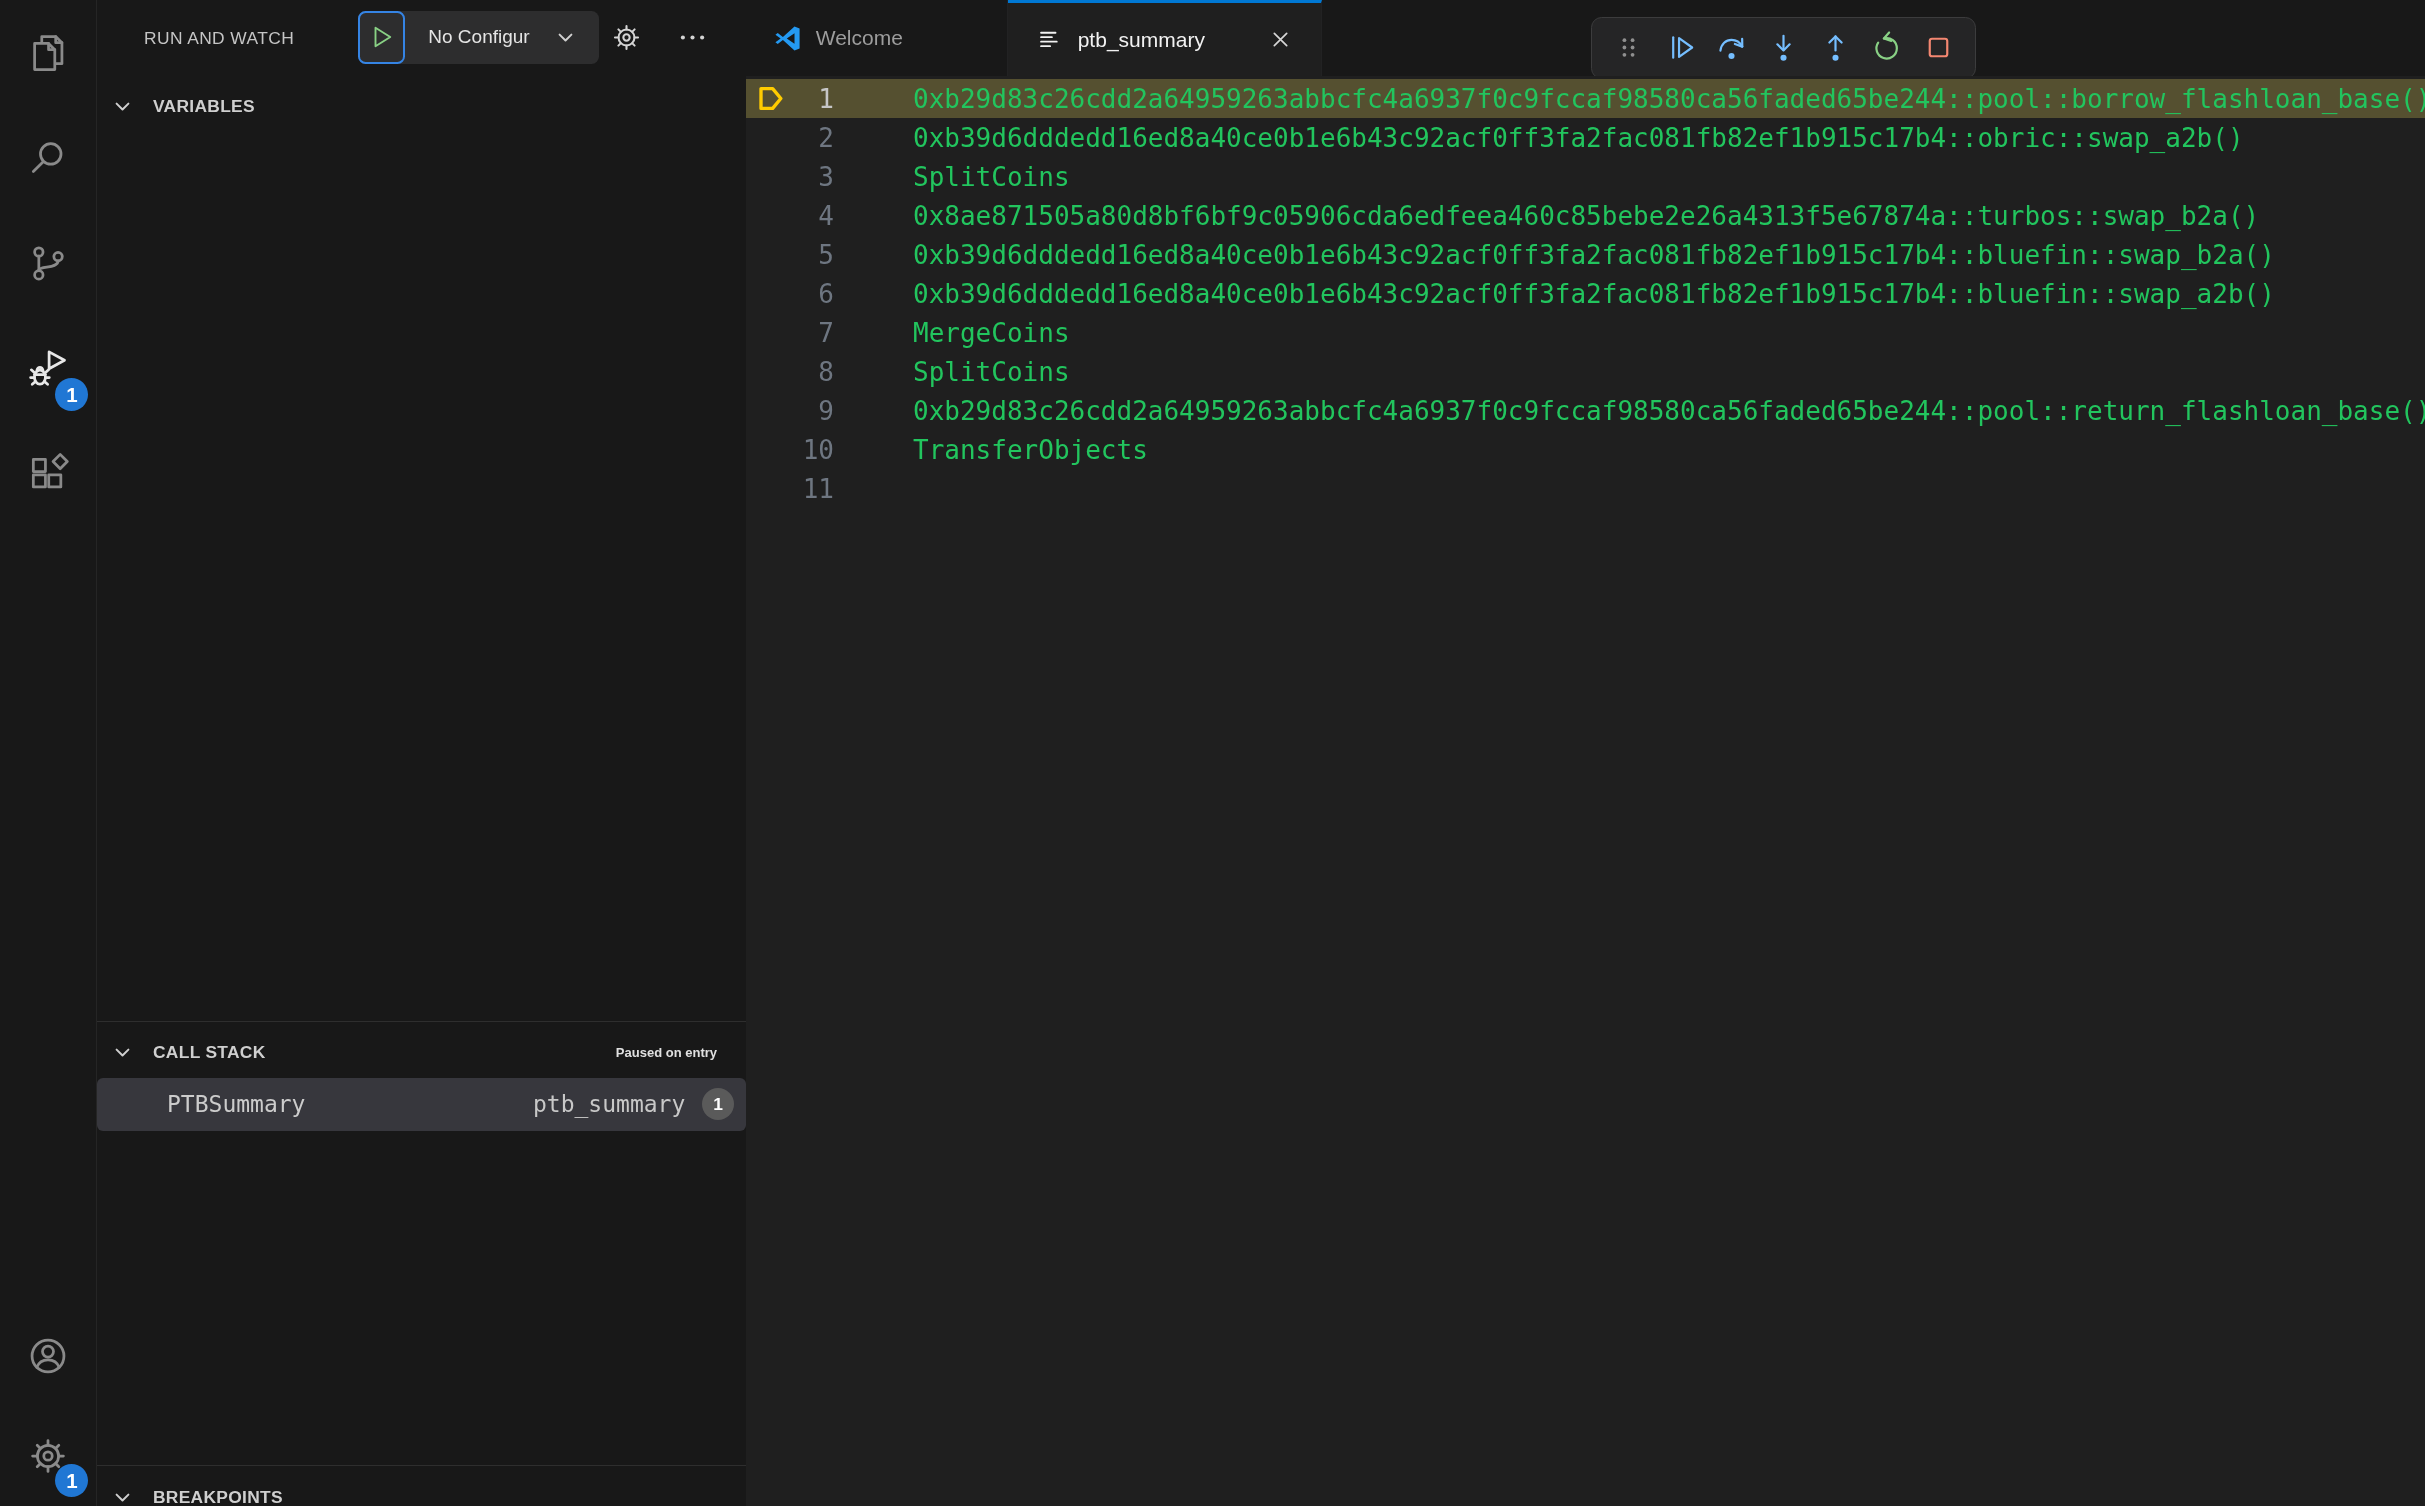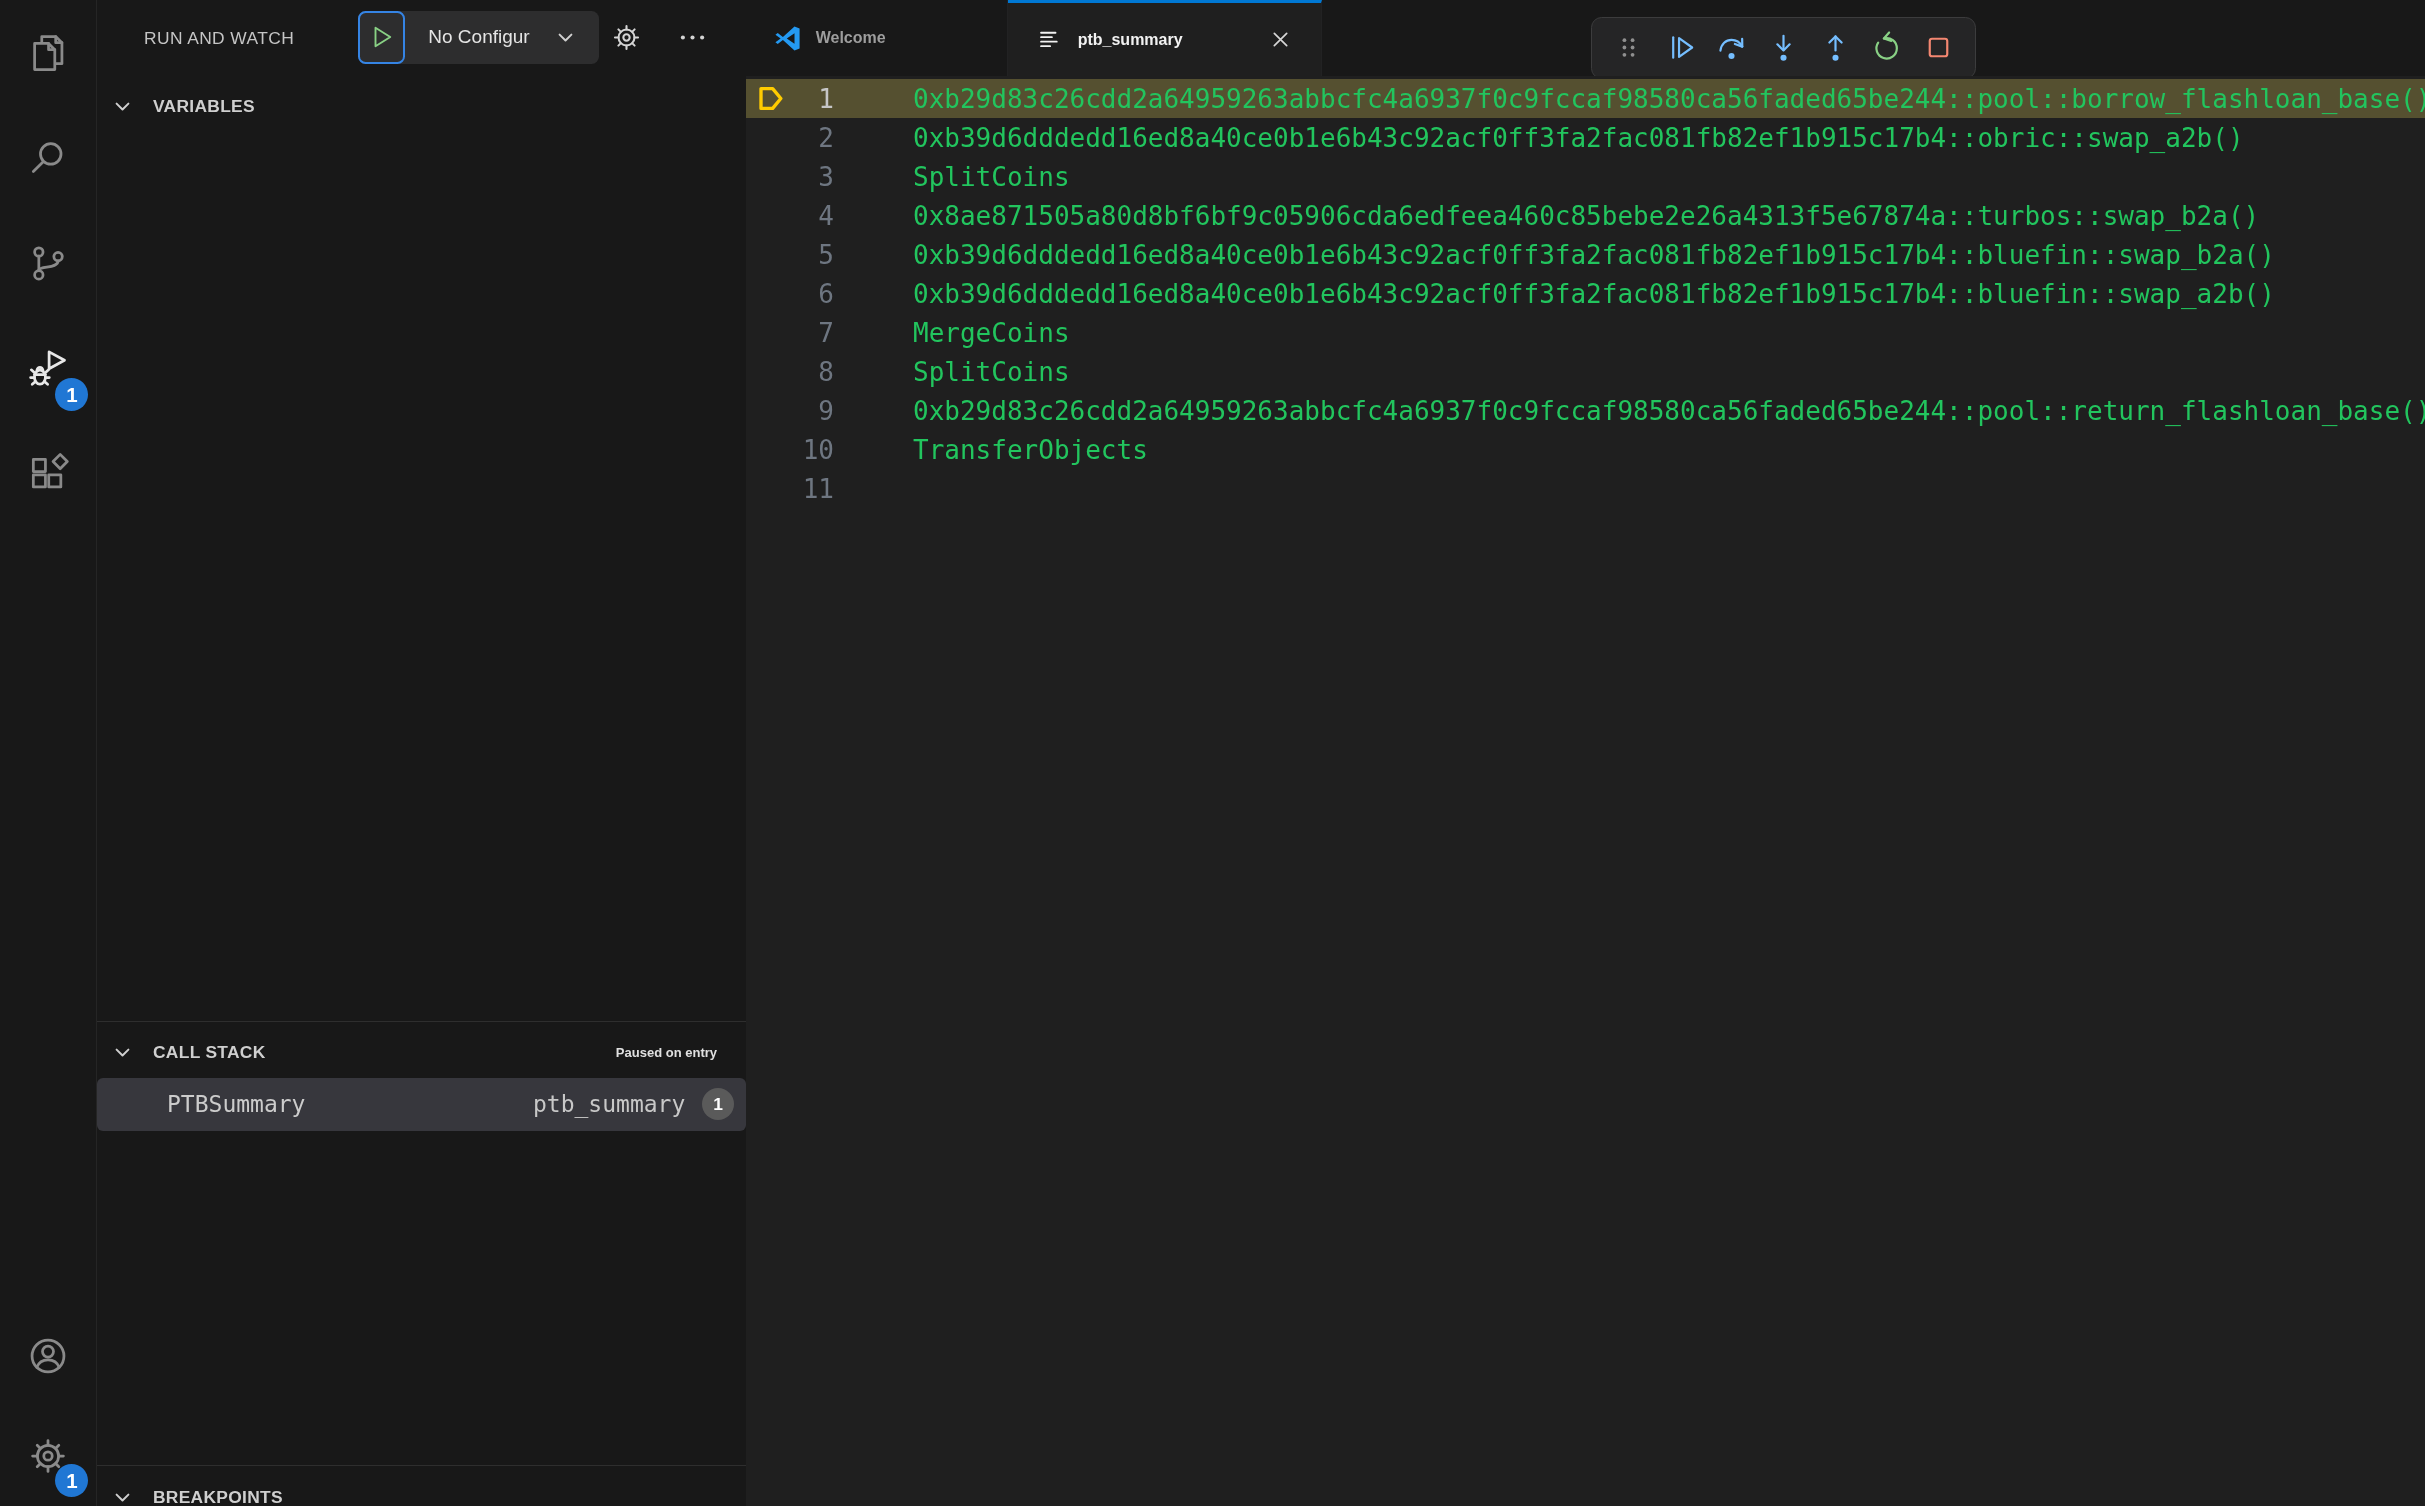--- a/index.html
+++ b/index.html
@@ -55,21 +55,21 @@
   .frame-row{margin-top:4.6px;height:53px;background:var(--row-sel);display:flex;align-items:center;
     padding-left:70px;padding-right:12px;font-family:"DejaVu Sans Mono",monospace;font-size:23px;color:#cccccc;border-radius:6px;}
   .frame-name{white-space:nowrap;}
   .frame-src{margin-left:auto;margin-right:16.7px;white-space:nowrap;color:#c8c8c8;}
   .frame-badge{min-width:32px;height:32px;border-radius:16px;background:#5a5a5a;color:#fff;
     font-family:"Liberation Sans",sans-serif;font-size:17.4px;font-weight:700;display:flex;align-items:center;justify-content:center;}
 
   
   .editor{position:absolute;left:746px;top:0;right:0;height:1506px;background:var(--bg-editor);}
   .tabbar{position:absolute;left:0;top:0;right:0;height:76px;background:var(--bg-tabbar);display:flex;}
-  .tab{display:flex;align-items:center;padding:0 27px;gap:13.7px;border-right:1.5px solid #222223;height:76px;font-size:16px;font-weight:bold;}
+  .tab{display:flex;align-items:center;padding:0 27px;gap:13.7px;border-right:1.5px solid #222223;height:76px;font-size:21px;}
   .tab.inactive{color:var(--fg-dim);width:262px;}
   .tab.active{color:var(--fg-bright);width:314px;background:var(--bg-editor);border-top:3.8px solid var(--accent);}
   .tab-ico{width:29px;height:29px;flex:none;}
   .tab-close{width:27px;height:27px;margin-left:auto;color:#d6d6d6;flex:none;}
 
   .dbg-toolbar{position:absolute;left:845px;top:16.7px;width:385px;height:62px;background:var(--toolbar-bg);
     border:1.5px solid var(--toolbar-border);border-radius:10.6px;display:flex;align-items:center;justify-content:space-evenly;padding:0 6px;}
   .dbg-btn{width:42px;height:47px;display:flex;align-items:center;justify-content:center;}
   .dbg-btn svg{width:35px;height:35px;}
 

